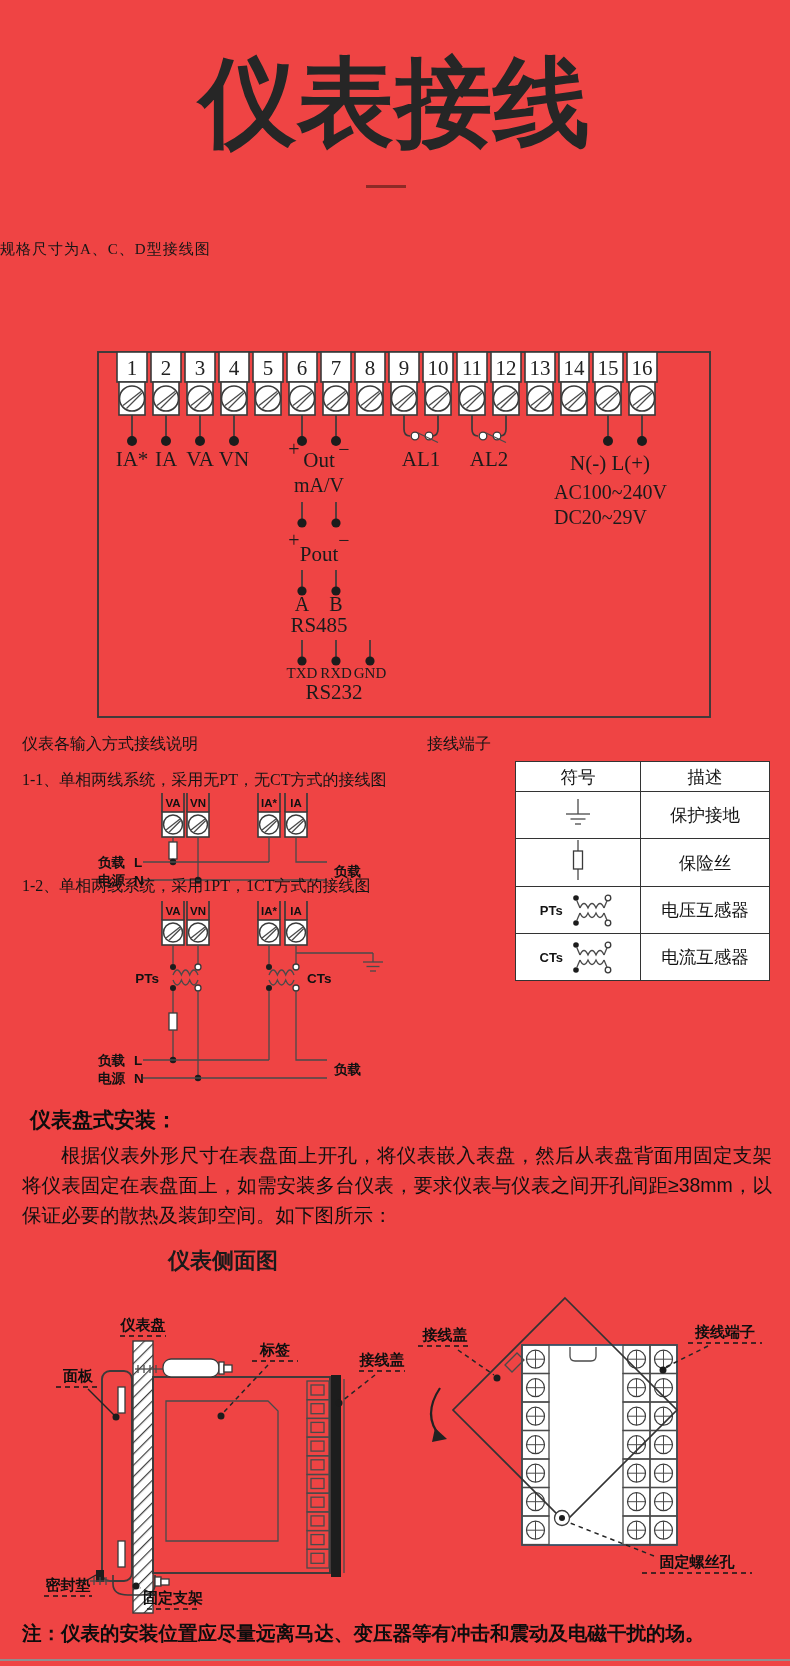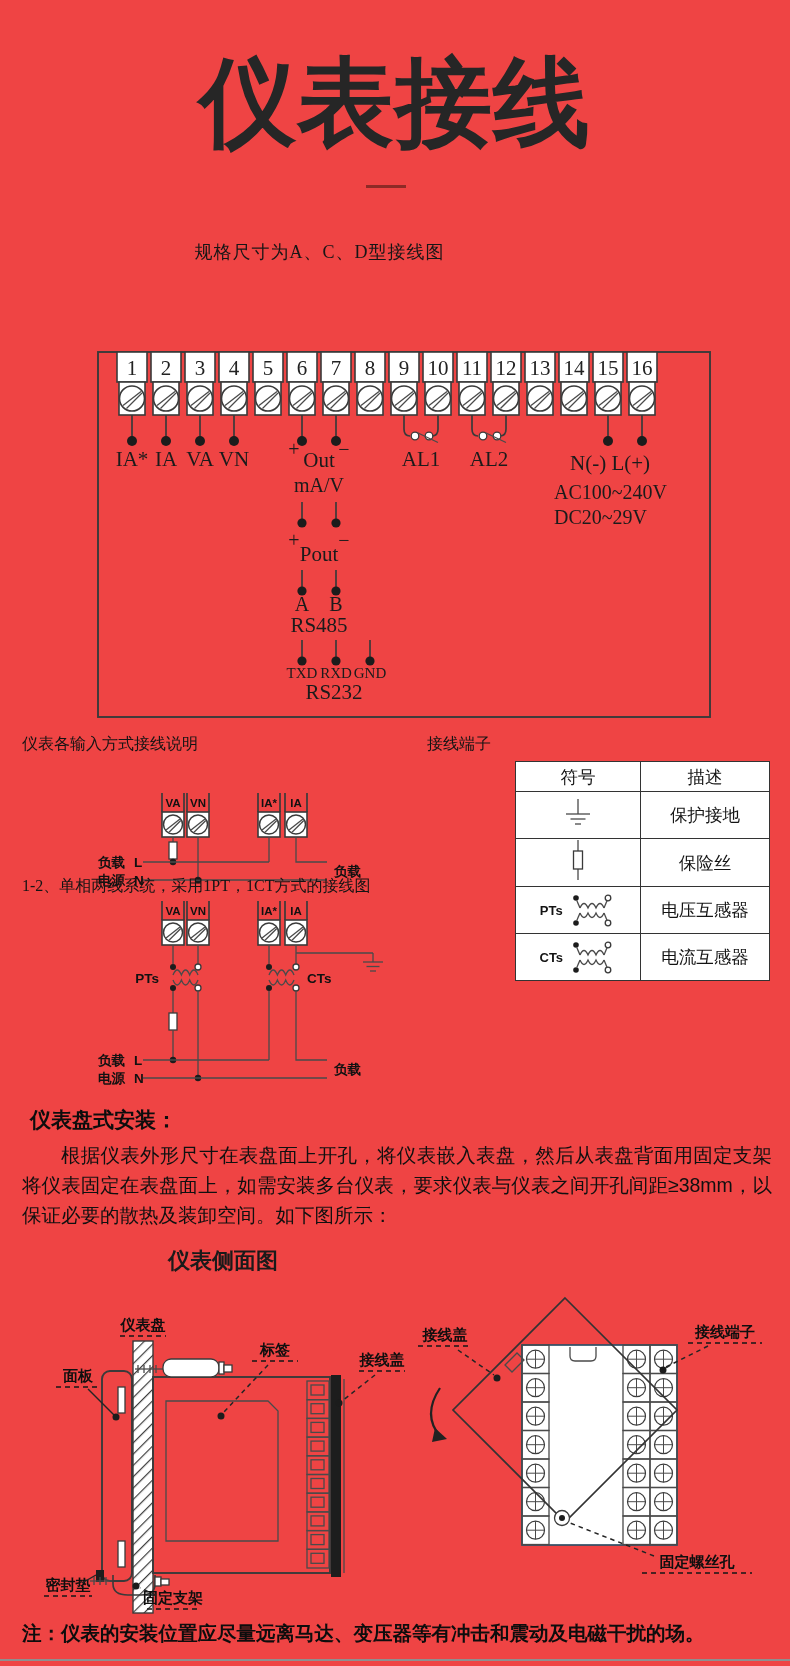--- a/index.html
+++ b/index.html
@@ -4,21 +4,21 @@
 <style>
   html,body{margin:0;padding:0;background:#fff;}
   #page{position:relative;width:790px;height:1666px;background:#ef4444;overflow:hidden;
         font-family:"Liberation Sans","DejaVu Sans",sans-serif;color:#111;}
   .abs{position:absolute;}
 
   
   .big-title{left:0;top:52px;width:790px;text-align:center;font-size:97px;font-weight:900;
              letter-spacing:1px;color:#262626;line-height:1.05;}
   .accent-rule{left:366px;top:185px;width:40px;height:3px;}
-  .subtitle{left:0;top:240px;width:639px;text-align:center;font-size:18px;
+  .subtitle{left:0;top:240px;width:639px;font-size:15px;
             font-family:"Liberation Serif","DejaVu Serif",serif;color:#161616;letter-spacing:1px;}
   .sec-head{font-size:16px;font-family:"Liberation Serif","DejaVu Serif",serif;color:#141414;}
   .install-head{left:30px;top:1106px;font-size:21px;font-weight:bold;color:#0d0d0d;}
   .install-par{left:22px;top:1140px;width:750px;font-size:19.5px;line-height:1.55;
                text-indent:2em;color:#101010;text-align:justify;}
   .fig-title{top:1246px;width:220px;text-align:center;font-size:22px;font-weight:bold;
              font-family:"Liberation Serif","DejaVu Serif",serif;color:#1a1a1a;}
   .footnote{left:22px;top:1620px;width:760px;font-size:19.5px;font-weight:600;color:#0d0d0d;}
   .bottom-rule{left:0;top:1659px;width:790px;height:2px;background:#8f8f8f;}
 
@@ -247,20 +247,21 @@
         <circle class="dt" cx="520" cy="111" r="5"></circle>
       <line class="ln" x1="554" y1="85" x2="554" y2="108"></line>
         <circle class="dt" cx="554" cy="111" r="5"></circle>
       <text class="dlab-big" x="482" y="140" style="text-anchor:start">N(-) L(+)</text>
       <text class="dlab" x="466" y="169" style="text-anchor:start">AC100~240V</text>
       <text class="dlab" x="466" y="194" style="text-anchor:start">DC20~29V</text>
     </g>
   </svg>
 
   <div class="abs sec-head" style="left:22px;top:734px;">仪表各输入方式接线说明</div>
+  <div class="abs sec-head" style="left:22px;top:770px;">1-1、单相两线系统，采用无PT，无CT方式的接线图</div>
 
   <svg class="abs" style="left:55px;top:790px;" width="372" height="102" viewBox="0 0 372 102">
     <g>
       <line class="ln" x1="107" y1="3" x2="107" y2="22"></line>
         <line class="ln" x1="129" y1="3" x2="129" y2="22"></line>
       <text class="term-lab" x="118" y="17">VA</text>
       <rect class="tb" x="107" y="22" width="22" height="25"></rect>
         <use href="#scrS" x="118" y="34.5"></use>
       <line class="ln" x1="132" y1="3" x2="132" y2="22"></line>
         <line class="ln" x1="154" y1="3" x2="154" y2="22"></line>

